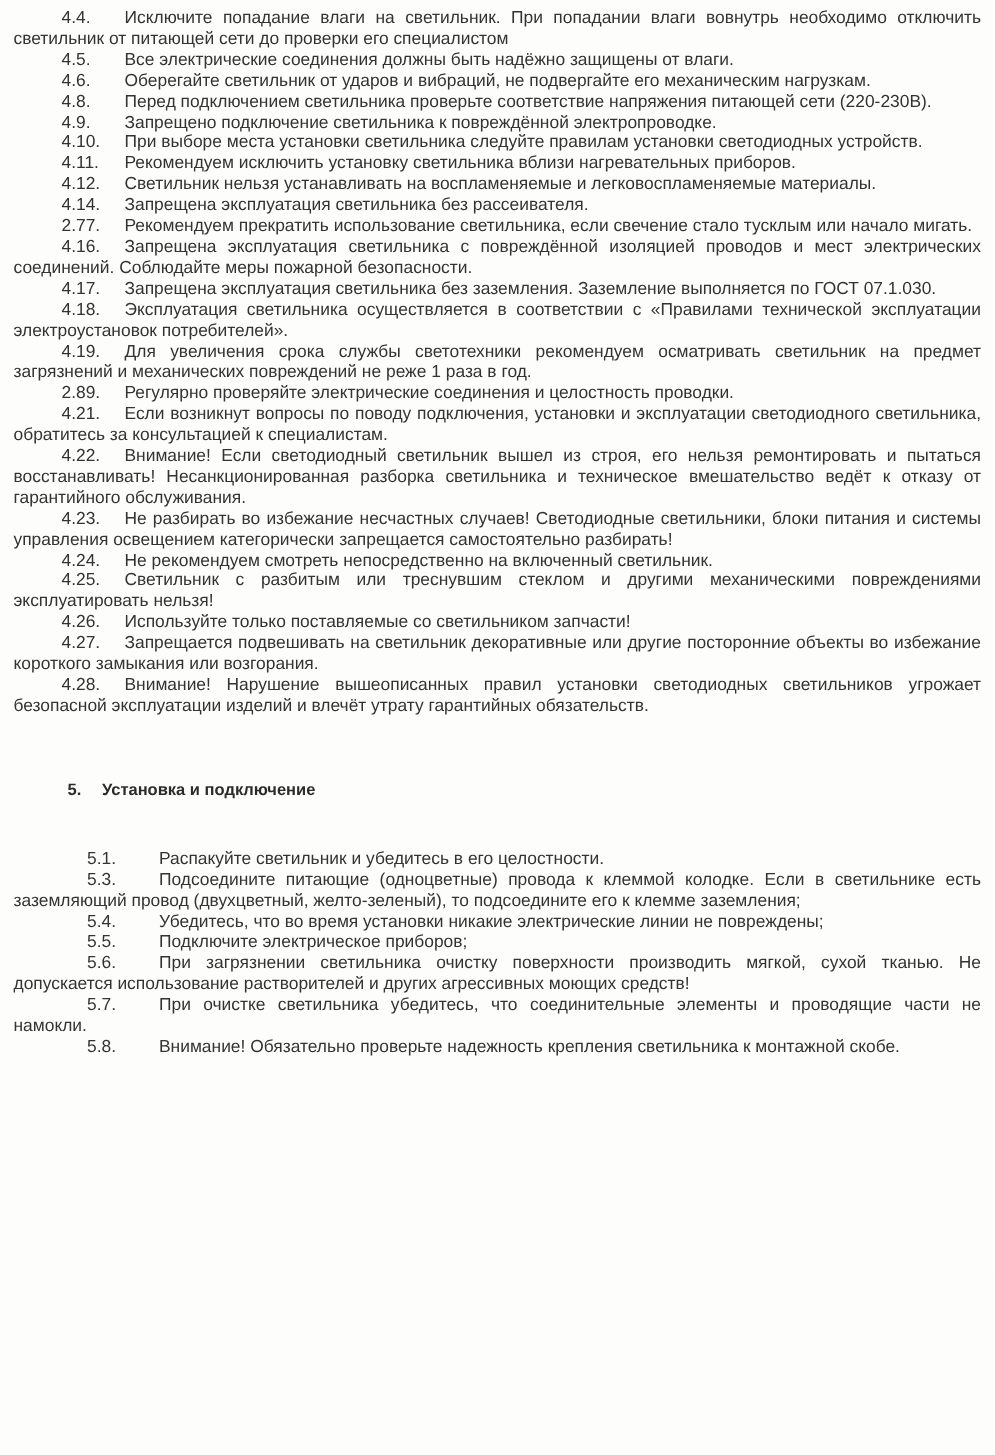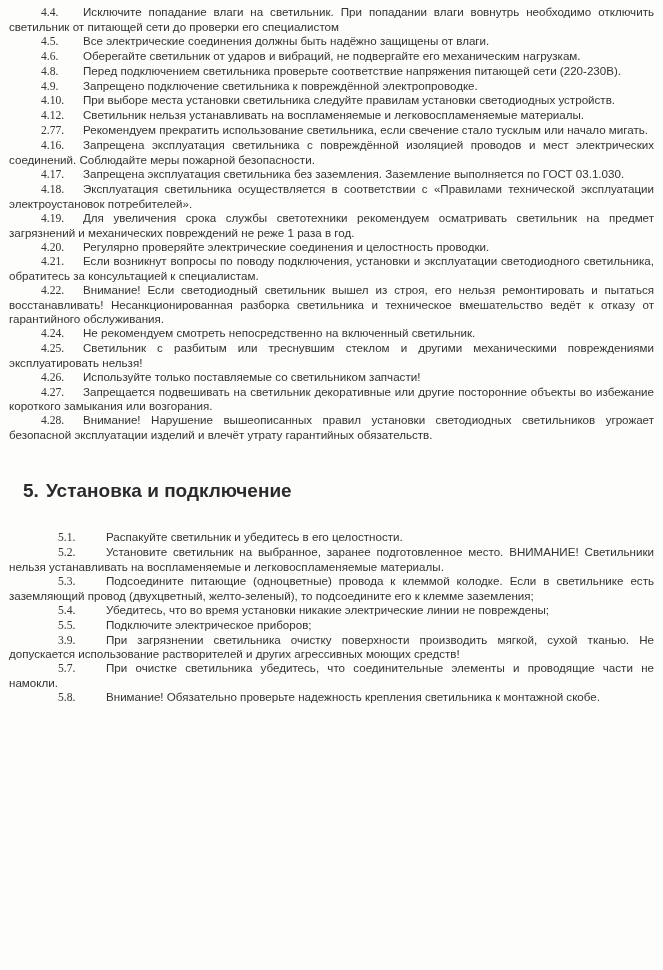--- a/index.html
+++ b/index.html
@@ -18,30 +18,29 @@
   }
   .item {
     margin: 0;
     text-align: justify;
   }
   .sec4 .item { text-indent: 32px; }
   .sec5 .item { text-indent: 49px; }
   .num {
     display: inline-block;
     text-indent: 0;
-    font-family: Liberation Serif, serif;
   }
   .sec4 .num { width: 42px; }
   .sec5 .num { width: 48px; }
   .heading {
-    font-size: 19px;
+    font-size: 11px;
     line-height: 18px;
     font-weight: bold;
     color: #2b2b2b;
-    margin: 40px 0 30px 14px;
+    margin: 40px 0 30px 36px;
   }
   .hnum {
     display: inline-block;
     width: 23px;
   }
 </style>
 </head>
 <body>
 
 <div class="page">
@@ -54,67 +53,69 @@
 
       <p class="item"><span class="num">4.6.</span><span class="txt">Оберегайте светильник от ударов и вибраций, не подвергайте его механическим нагрузкам.</span></p>
 
 
       <p class="item"><span class="num">4.8.</span><span class="txt">Перед подключением светильника проверьте соответствие напряжения питающей сети (220-230В).</span></p>
 
       <p class="item"><span class="num">4.9.</span><span class="txt">Запрещено подключение светильника к повреждённой электропроводке.</span></p>
 
       <p class="item"><span class="num">4.10.</span><span class="txt">При выборе места установки светильника следуйте правилам установки светодиодных устройств.</span></p>
 
+      <p class="item"><span class="num">4.11.</span><span class="txt">Рекомендуем исключить установку светильника вблизи нагревательных приборов.</span></p>
 
       <p class="item"><span class="num">4.12.</span><span class="txt">Светильник нельзя устанавливать на воспламеняемые и легковоспламеняемые материалы.</span></p>
 
 
+      <p class="item"><span class="num">4.14.</span><span class="txt">Запрещена эксплуатация светильника без рассеивателя.</span></p>
 
       <p class="item"><span class="num">2.77.</span><span class="txt">Рекомендуем прекратить использование светильника, если свечение стало тусклым или начало мигать.</span></p>
 
       <p class="item"><span class="num">4.16.</span><span class="txt">Запрещена эксплуатация светильника с повреждённой изоляцией проводов и мест электрических соединений. Соблюдайте меры пожарной безопасности.</span></p>
 
-      <p class="item"><span class="num">4.17.</span><span class="txt">Запрещена эксплуатация светильника без заземления. Заземление выполняется по ГОСТ 03.1.030.</span></p>
+      <p class="item"><span class="num">4.17.</span><span class="txt">Запрещена эксплуатация светильника без заземления. Заземление выполняется по ГОСТ 07.1.030.</span></p>
 
       <p class="item"><span class="num">4.18.</span><span class="txt">Эксплуатация светильника осуществляется в соответствии с «Правилами технической эксплуатации электроустановок потребителей».</span></p>
 
       <p class="item"><span class="num">4.19.</span><span class="txt">Для увеличения срока службы светотехники рекомендуем осматривать светильник на предмет загрязнений и механических повреждений не реже 1 раза в год.</span></p>
 
-      <p class="item"><span class="num">4.20.</span><span class="txt">Регулярно проверяйте электрические соединения и целостность проводки.</span></p>
+      <p class="item"><span class="num">2.89.</span><span class="txt">Регулярно проверяйте электрические соединения и целостность проводки.</span></p>
 
       <p class="item"><span class="num">4.21.</span><span class="txt">Если возникнут вопросы по поводу подключения, установки и эксплуатации светодиодного светильника, обратитесь за консультацией к специалистам.</span></p>
 
       <p class="item"><span class="num">4.22.</span><span class="txt">Внимание! Если светодиодный светильник вышел из строя, его нельзя ремонтировать и пытаться восстанавливать! Несанкционированная разборка светильника и техническое вмешательство ведёт к отказу от гарантийного обслуживания.</span></p>
 
+      <p class="item"><span class="num">4.23.</span><span class="txt">Не разбирать во избежание несчастных случаев! Светодиодные светильники, блоки питания и системы управления освещением категорически запрещается самостоятельно разбирать!</span></p>
 
       <p class="item"><span class="num">4.24.</span><span class="txt">Не рекомендуем смотреть непосредственно на включенный светильник.</span></p>
 
       <p class="item"><span class="num">4.25.</span><span class="txt">Светильник с разбитым или треснувшим стеклом и другими механическими повреждениями эксплуатировать нельзя!</span></p>
 
       <p class="item"><span class="num">4.26.</span><span class="txt">Используйте только поставляемые со светильником запчасти!</span></p>
 
       <p class="item"><span class="num">4.27.</span><span class="txt">Запрещается подвешивать на светильник декоративные или другие посторонние объекты во избежание короткого замыкания или возгорания.</span></p>
 
       <p class="item"><span class="num">4.28.</span><span class="txt">Внимание! Нарушение вышеописанных правил установки светодиодных светильников угрожает безопасной эксплуатации изделий и влечёт утрату гарантийных обязательств.</span></p>
     </div>
 
   <h2 class="heading"><span class="hnum">5.</span><span class="htitle">Установка и подключение</span></h2>
 
   <div class="sec5">
 
       <p class="item"><span class="num">5.1.</span><span class="txt">Распакуйте светильник и убедитесь в его целостности.</span></p>
 
-      <p class="item"><span class="num">5.2.</span><span class="txt">Установите светильник на выбранное, заранее подготовленное место. ВНИМАНИЕ! Светильники нельзя устанавливать на воспламеняемые и легковоспламеняемые материалы.</span></p>
 
       <p class="item"><span class="num">5.3.</span><span class="txt">Подсоедините питающие (одноцветные) провода к клеммой колодке. Если в светильнике есть заземляющий провод (двухцветный, желто-зеленый), то подсоедините его к клемме заземления;</span></p>
 
       <p class="item"><span class="num">5.4.</span><span class="txt">Убедитесь, что во время установки никакие электрические линии не повреждены;</span></p>
 
       <p class="item"><span class="num">5.5.</span><span class="txt">Подключите электрическое приборов;</span></p>
 
-      <p class="item"><span class="num">3.9.</span><span class="txt">При загрязнении светильника очистку поверхности производить мягкой, сухой тканью. Не допускается использование растворителей и других агрессивных моющих средств!</span></p>
+      <p class="item"><span class="num">5.6.</span><span class="txt">При загрязнении светильника очистку поверхности производить мягкой, сухой тканью. Не допускается использование растворителей и других агрессивных моющих средств!</span></p>
 
       <p class="item"><span class="num">5.7.</span><span class="txt">При очистке светильника убедитесь, что соединительные элементы и проводящие части не намокли.</span></p>
 
       <p class="item"><span class="num">5.8.</span><span class="txt">Внимание! Обязательно проверьте надежность крепления светильника к монтажной скобе.</span></p>
     </div>
 
 </div>
 
 </body></html>

